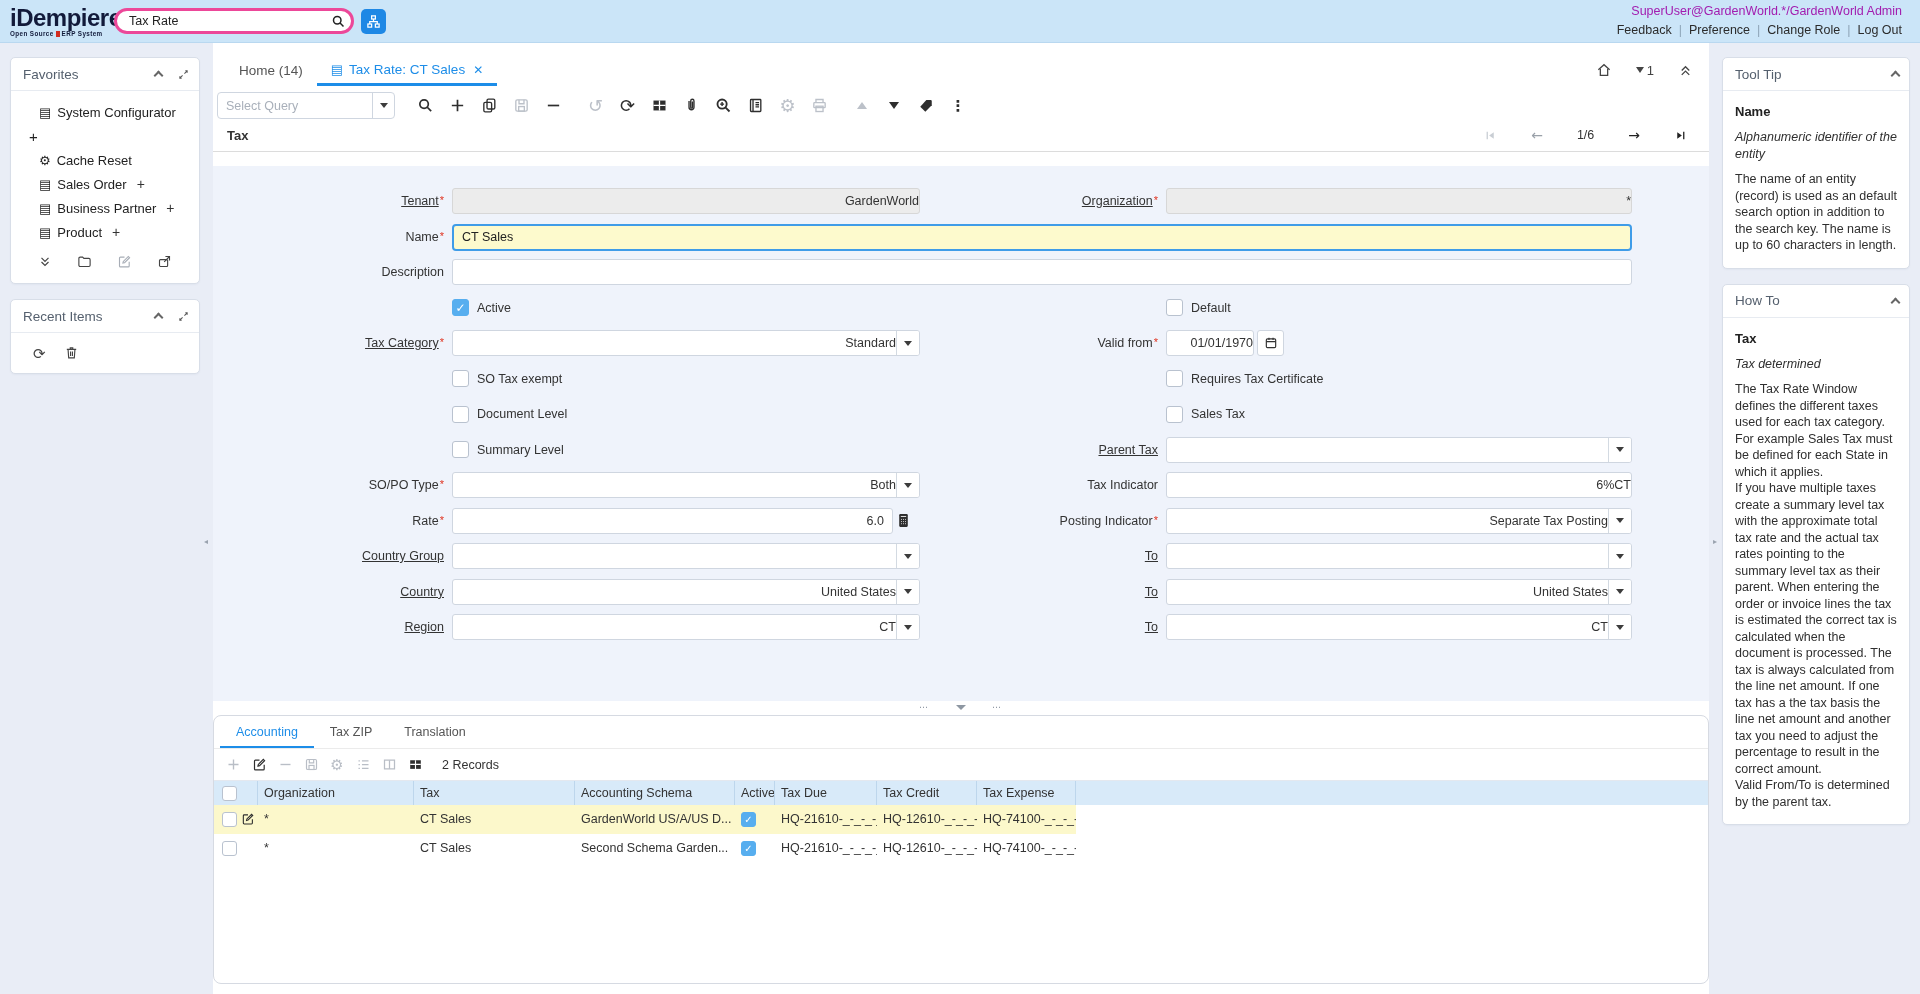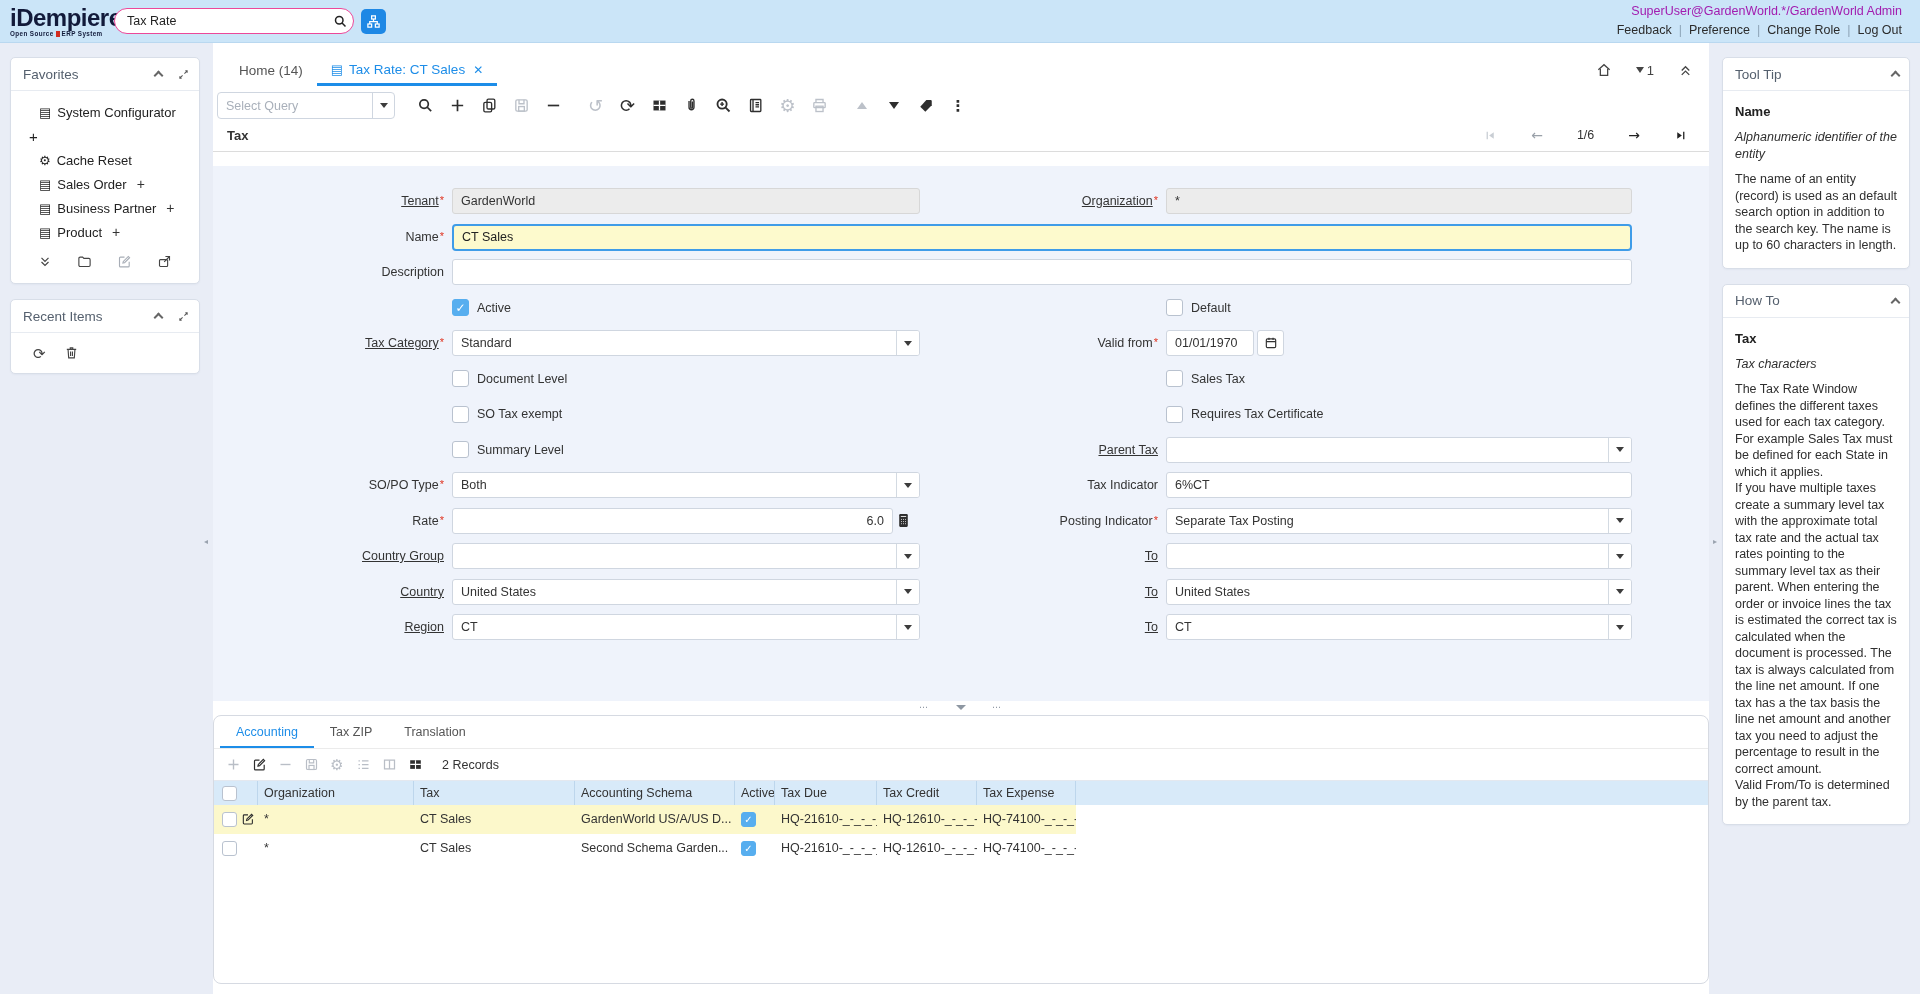--- a/index.html
+++ b/index.html
@@ -8,21 +8,21 @@
   .gi { font-family:"DejaVu Sans",sans-serif; }
   svg { display:block; }
 
   
   .topbar { height:43px; background:#cbe5f8; display:flex; align-items:center; padding:0 18px 0 10px; border-bottom:1px solid #b9d8f0; }
   .logo { width:96px; line-height:1; margin-top:2px; }
   .logo .lt { font-size:24px; font-weight:bold; color:#121a3a; letter-spacing:-.5px; }
   .logo .ls { font-size:6.3px; font-weight:bold; color:#121a3a; letter-spacing:.4px; display:flex; align-items:center; gap:2px; margin-top:1px; }
   .logo .ls .redbar { display:inline-block; width:4px; height:6px; background:#d22c1f; }
   .searchwrap { display:flex; align-items:center; margin-left:8px; gap:7px; }
-  .searchbox { width:240px; height:26px; background:#fff; border:1px solid #ec4899; border-radius:13px; display:flex; align-items:center; }
+  .searchbox { width:240px; height:26px; background:#fff; border:3px solid #ec4899; border-radius:13px; display:flex; align-items:center; }
   .searchbox input { flex:1; border:0; outline:0; background:transparent; font:inherit; padding:0 6px 0 12px; color:#222; }
   .searchbox .mag { width:26px; display:flex; justify-content:center; color:#222; cursor:pointer; }
   .treebtn { width:25px; height:25px; border:0; border-radius:5px; background:#1e88e5; color:#fff; display:flex; align-items:center; justify-content:center; cursor:pointer; }
   .userarea { margin-left:auto; text-align:right; line-height:1.5; }
   .userline { color:#a21caf; }
   .userlinks { color:#2b2b2b; }
   .userlinks a { color:#2b2b2b; text-decoration:none; cursor:pointer; }
   .userlinks .sep { color:#8fa6b8; margin:0 7px; }
 
   
@@ -82,21 +82,21 @@
   .recnav .dis1 { color:#c9ced4; }
   .recnav .dis2 { color:#9aa1a9; }
   .recnav .pos { font-size:12.5px; }
 
   .formarea { background:#eff3fb; margin:14px 0 0 0; padding:22px 0 0 0; height:535px; flex:none; }
   .frow { display:grid; grid-template-columns:239px 468px 246px 466px; align-items:center; margin-bottom:9.5px; height:26px; }
   .flabel { text-align:right; padding-right:8px; color:#333; white-space:nowrap; }
   .flabel .zl { cursor:pointer; text-decoration:underline; }
   .req { color:#e0321f; font-size:11px; vertical-align:top; margin-left:1px; }
   .fld { height:26px; background:#fff; border:1px solid #cfd6e0; border-radius:3px; display:flex; align-items:center; padding:0 0 0 8px; color:#333; overflow:hidden; }
-  .fld .val { flex:1; white-space:nowrap; overflow:hidden; }
+  .fld .val { flex:1; white-space:nowrap; overflow:hidden;text-align:right; }
   .fld.dis { background:#ececec; border-color:#d7d7d7; }
   .fld.span3 { grid-column:2 / 5; }
   .nameinput { grid-column:2 / 5; height:27px; background:#fdfacd; border:2px solid #3f9ce8; border-radius:4px; font:inherit; color:#222; padding:0 8px; outline:0; }
   .ddarr { width:23px; align-self:stretch; border-left:1px solid #d3dae2; display:flex; align-items:center; justify-content:center; flex:none; cursor:pointer; background:#fff; }
   .caret { width:0; height:0; border-left:4px solid transparent; border-right:4px solid transparent; border-top:5px solid #3c3c3c; }
   .cbwrap { display:flex; align-items:center; gap:8px; }
   .cb { width:17px; height:17px; border:1px solid #b9c2cf; border-radius:3px; background:#fff; display:inline-flex; align-items:center; justify-content:center; flex:none; cursor:pointer; }
   .cb.checked { background:#57aeef; border-color:#57aeef; color:#fff; font-size:12px; }
   .inlinebtn { width:27px; height:26px; border:1px solid #cfd6e0; border-radius:3px; background:#fff; margin-left:3px; display:flex; align-items:center; justify-content:center; color:#333; cursor:pointer; flex:none; }
   .righttxt { text-align:right; padding-right:8px; }
@@ -472,39 +472,39 @@
                 <path d="M4 9.5h16M8.5 3v4M15.5 3v4"></path>
               </svg>
           </span>
         </div>
       </div>
 
       <div class="frow">
         <div></div>
         <div class="cbwrap">
           <span class="cb"></span>
+          <span>SO Tax exempt</span>
+        </div>
+        <div></div>
+        <div class="cbwrap">
+          <span class="cb"></span>
+          <span>Requires Tax Certificate</span>
+        </div>
+      </div>
+
+      <div class="frow">
+        <div></div>
+        <div class="cbwrap">
+          <span class="cb"></span>
           <span>Document Level</span>
         </div>
         <div></div>
         <div class="cbwrap">
           <span class="cb"></span>
           <span>Sales Tax</span>
-        </div>
-      </div>
-
-      <div class="frow">
-        <div></div>
-        <div class="cbwrap">
-          <span class="cb"></span>
-          <span>SO Tax exempt</span>
-        </div>
-        <div></div>
-        <div class="cbwrap">
-          <span class="cb"></span>
-          <span>Requires Tax Certificate</span>
         </div>
       </div>
 
       <div class="frow">
         <div></div>
         <div class="cbwrap">
           <span class="cb"></span>
           <span>Summary Level</span>
         </div>
         <div class="flabel"><span class="zl">Parent Tax</span></div>
@@ -745,21 +745,21 @@
     </section>
 
     <section class="panel">
       <div class="phead">
         <span>How To</span>
         <span class="sp"></span>
         <span class="chevup"></span>
       </div>
       <div class="pbody">
         <h4>Tax</h4>
-        <div class="ital">Tax characters</div>
+        <div class="ital">Tax determined</div>
         <div class="bodytxt">The Tax Rate Window defines the different taxes used for each tax category. For example Sales Tax must be defined for each State in which it applies.
 If you have multiple taxes create a summary level tax with the approximate total tax rate and the actual tax rates pointing to the summary level tax as their parent. When entering the order or invoice lines the tax is estimated the correct tax is calculated when the document is processed. The tax is always calculated from the line net amount. If one tax has a the tax basis the line net amount and another tax you need to adjust the percentage to result in the correct amount.
 Valid From/To is determined by the parent tax.</div>
       </div>
     </section>
   </aside>
 
 </div>
 
 </body></html>

